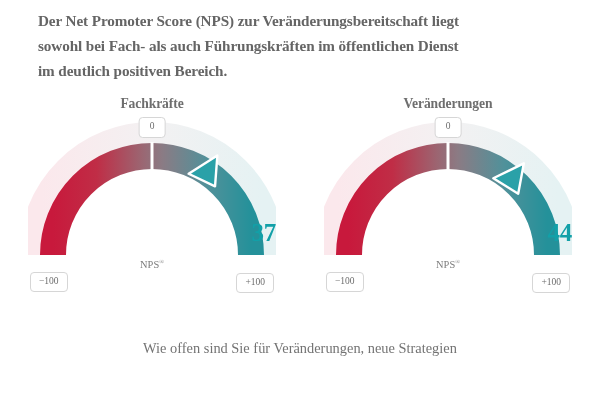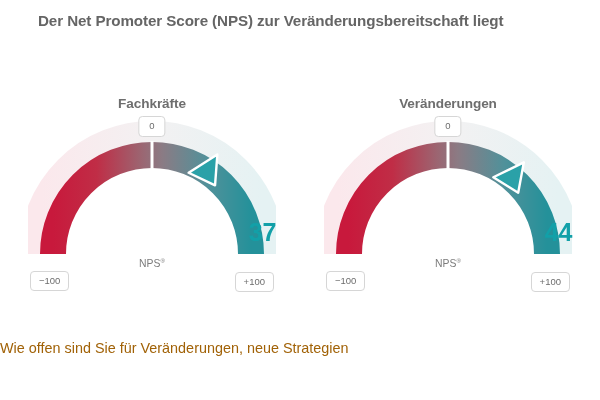--- a/index.html
+++ b/index.html
@@ -14,20 +14,21 @@
     font-family: "Liberation Sans", sans-serif;
     position: relative;
   }
 
   .page {
     width: 600px;
     height: 400px;
     position: relative;
     background: #ffffff;
     overflow: hidden;
+    font-family: Liberation Serif, serif;
   }
 
   
   .headline {
     position: absolute;
     left: 38px;
     top: 8px;
     width: 530px;
     font-size: 15.2px;
     font-weight: bold;
@@ -116,23 +117,23 @@
     color: #7b7b7b;
   }
   .gauge-unit sup { font-size: 6.2px; vertical-align: super; }
 
   
   .question {
     position: absolute;
     left: 0;
     top: 336px;
     width: 600px;
-    text-align: left;
+    text-align: center;
     font-size: 14.4px;
-    color: #a16207;
+    color: #737373;
     line-height: 25px;
   }
   .question .q-line { display: block; white-space: nowrap; }
 
   .question-clip {
     position: absolute;
     left: 0;
     top: 390px;
     width: 600px;
     height: 10px;
@@ -143,20 +144,22 @@
     line-height: 25px;
   }
 </style>
 </head>
 <body>
 
 <div class="page">
 
   <div class="headline">
     <span class="hl-line">Der Net Promoter Score (NPS) zur Veränderungsbereitschaft liegt</span>
+    <span class="hl-line">sowohl bei Fach- als auch Führungskräften im öffentlichen Dienst</span>
+    <span class="hl-line">im deutlich positiven Bereich.</span>
   </div>
 
   <div class="gauges">
 
     <div class="gauge-block">
       <div class="gauge-title">Fachkräfte</div>
       <div class="gauge-wrap">
         <svg class="gauge-svg" viewBox="0 0 248 178">
           <defs>
             <linearGradient id="g1" x1="0" y1="0" x2="1" y2="0">

